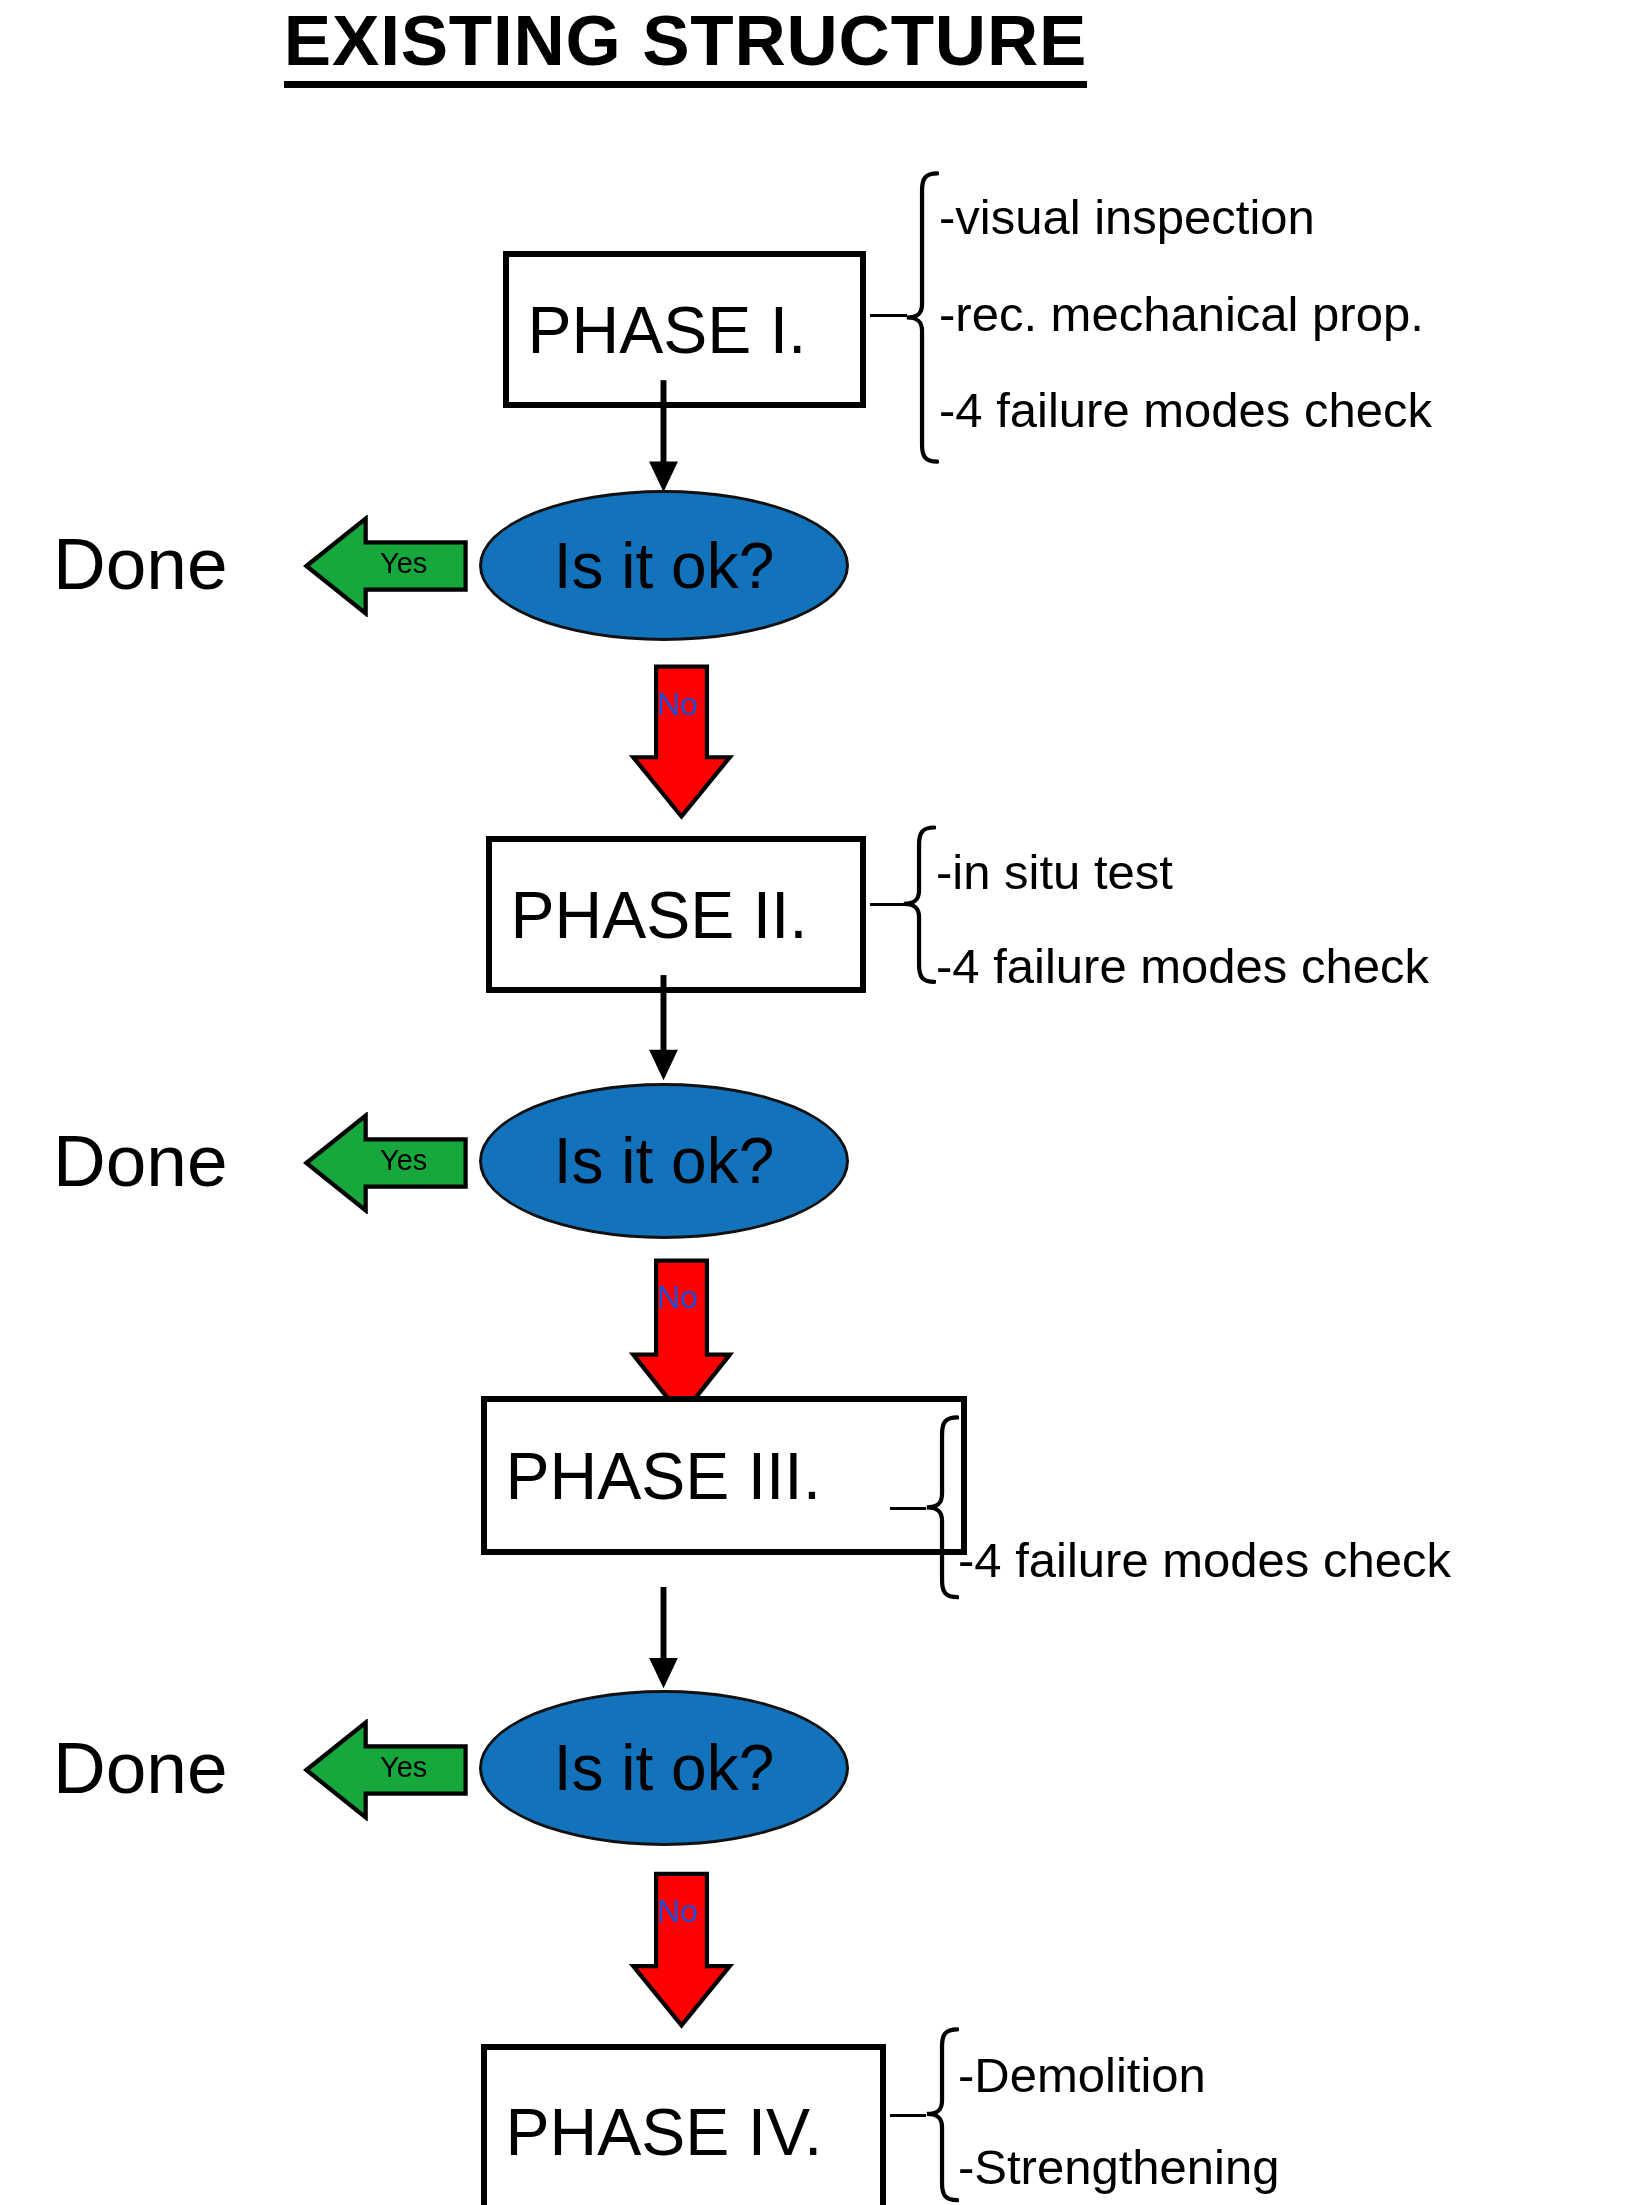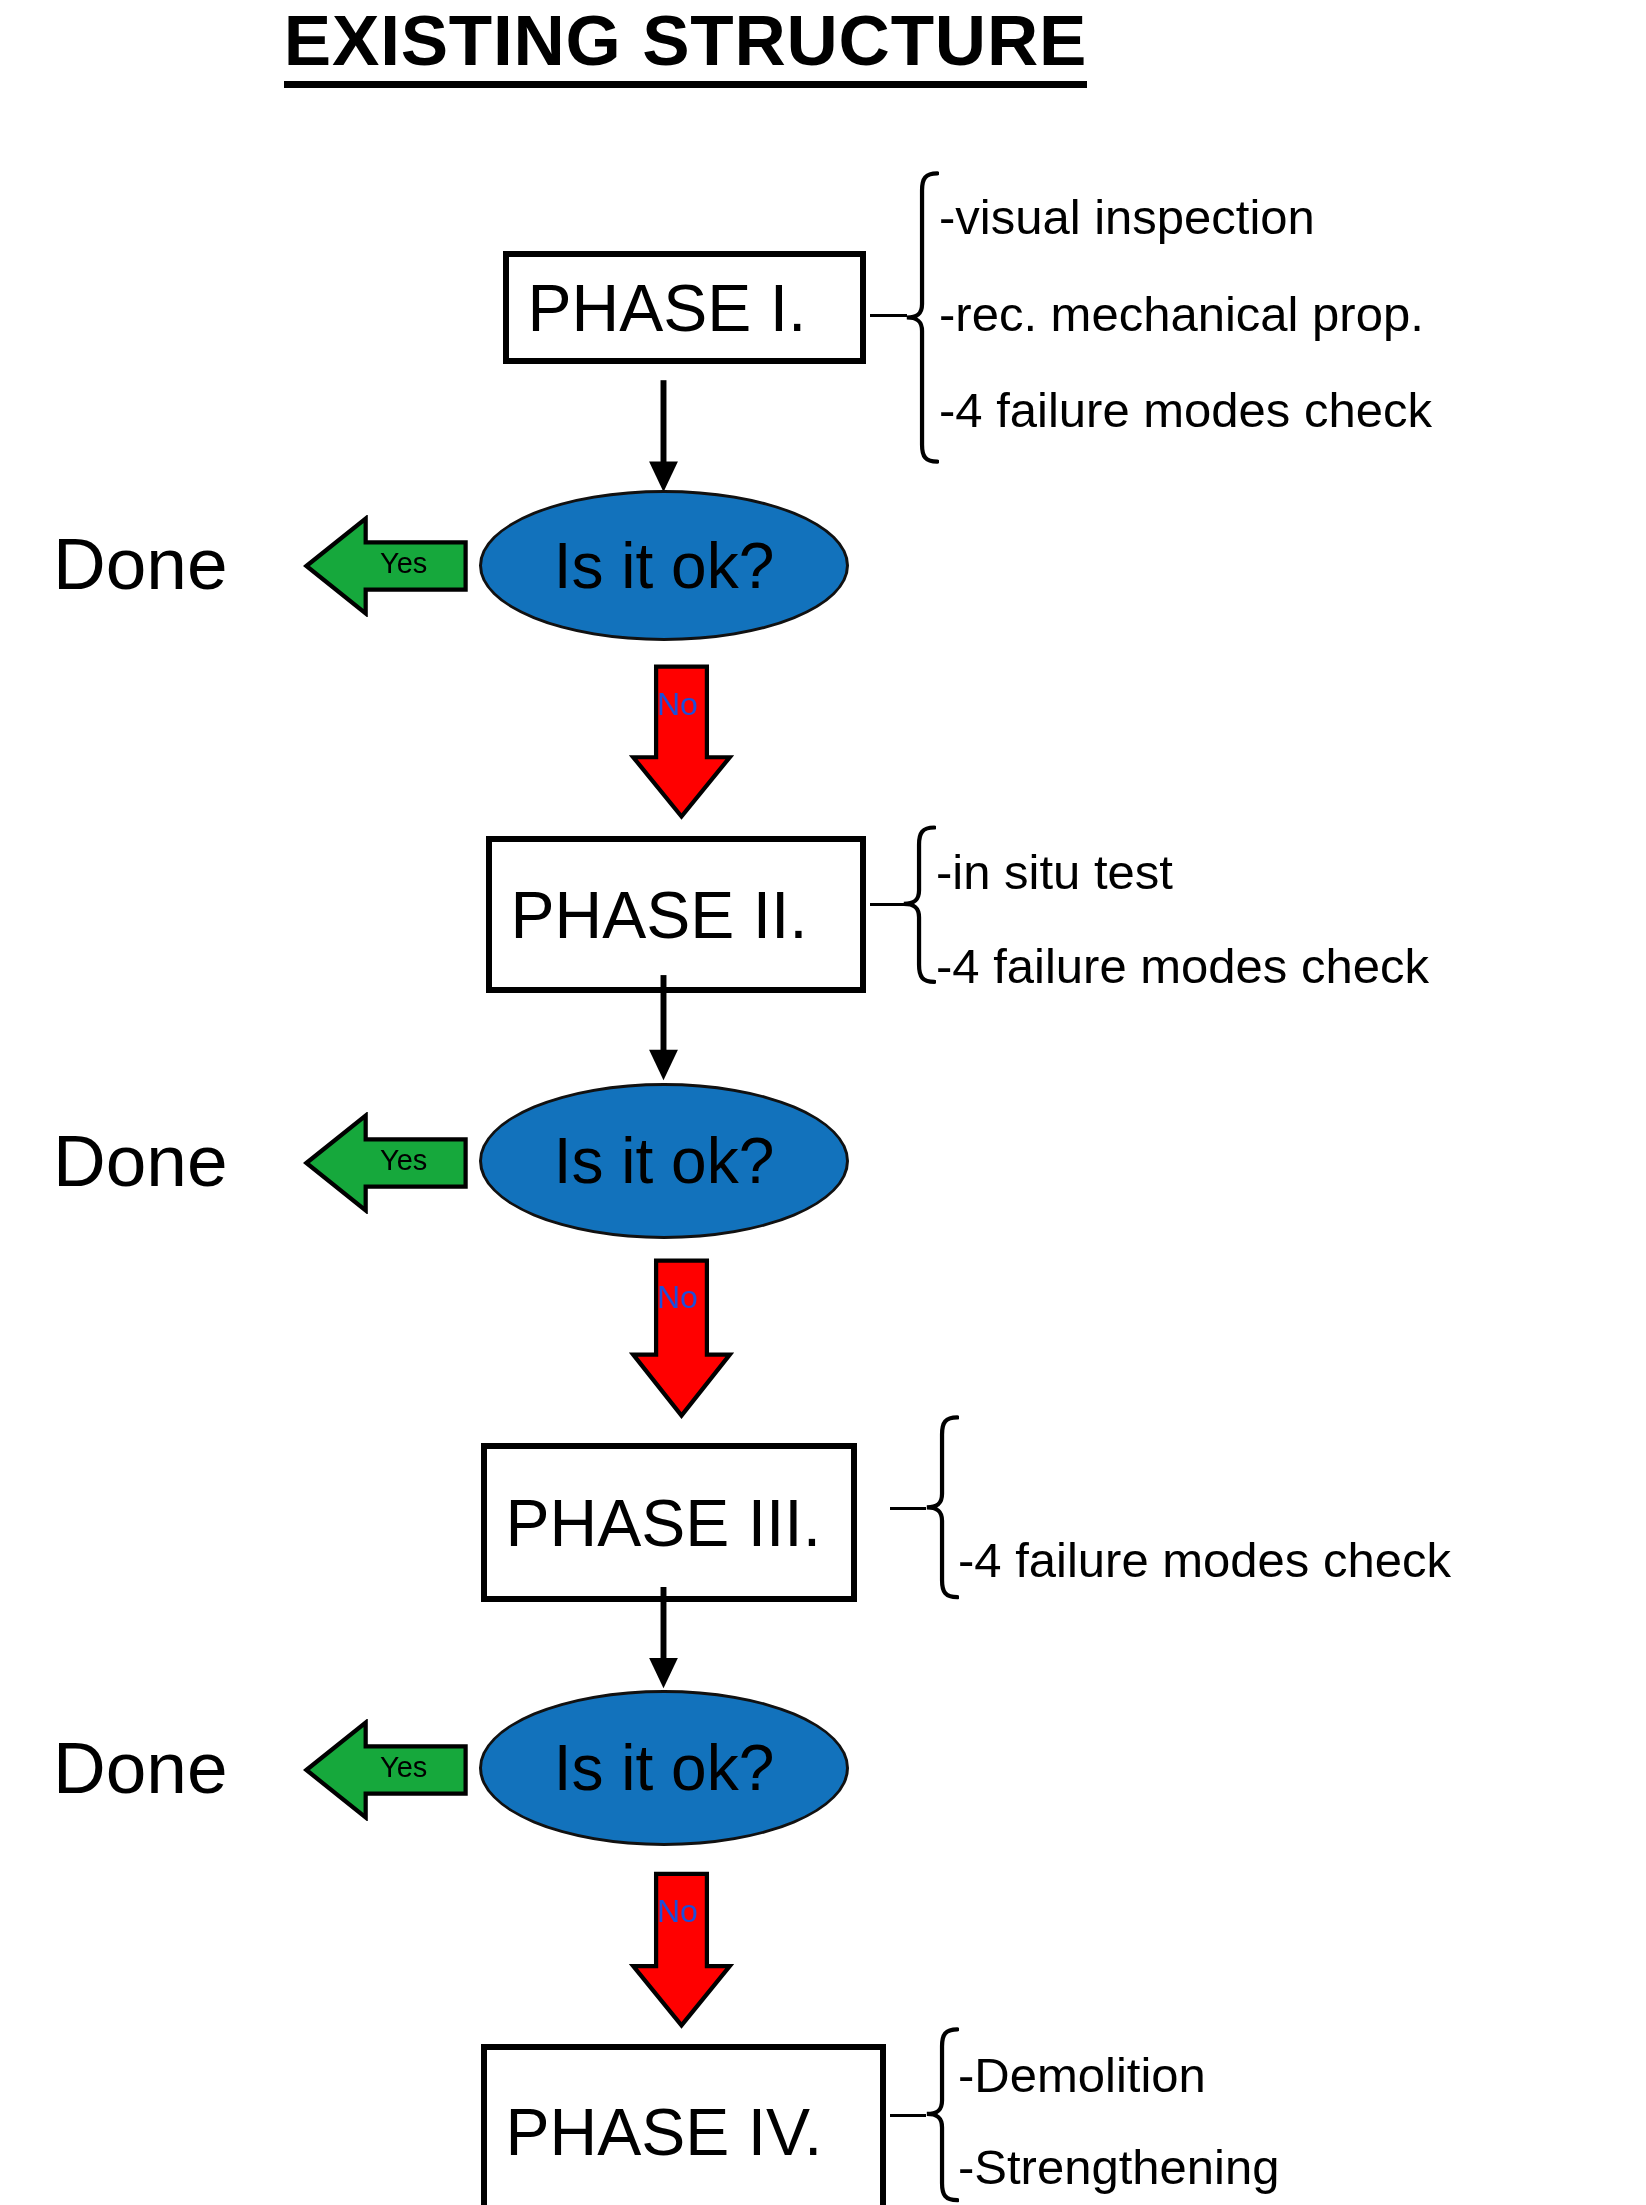--- a/index.html
+++ b/index.html
@@ -117,21 +117,21 @@
 </style>
 </head>
 <body>
 
 <div id="stage">
 
   <div class="title">
     <span class="title-text">EXISTING STRUCTURE</span>
   </div>
 
-  <div class="phase-box" style="left:503px; top:251px; width:363px; height:113px;">
+  <div class="phase-box" style="left:503px; top:251px; width:363px; height:157px;">
     <span class="phase-label">PHASE I.</span>
   </div>
 
   <div class="leader" style="left:870px; top:314px; width:37px;"></div>
 
   <div class="brace" style="left:900px; top:170px; width:39px; height:295px;">
     <svg width="39" height="295" viewBox="0 0 46 348">
       <path d="M44 4 C30 4 26 10 26 24 L26 158 C26 170 20 174 8 174 C20 174 26 178 26 190 L26 324 C26 338 30 344 44 344" fill="none" stroke="#000" stroke-width="5" stroke-linecap="round"></path>
     </svg>
   </div>
@@ -202,21 +202,21 @@
   </div>
   <div class="yes-label" style="left:380px; top:1146px;">Yes</div>
 
   <div class="no-arrow" style="left:629px; top:1258px; width:105px; height:161px;">
     <svg width="105" height="161" viewBox="0 0 124 190">
       <polygon points="32,3 92,3 92,114 119,114 62,186 5,114 32,114" fill="#FF0000" stroke="#000" stroke-width="5" stroke-linejoin="miter"></polygon>
     </svg>
   </div>
   <div class="no-label" style="left:657px; top:1281px;">No</div>
 
-  <div class="phase-box" style="left:481px; top:1443px; width:376px; height:159px;">
+  <div class="phase-box" style="left:481px; top:1396px; width:486px; height:159px;">
     <span class="phase-label">PHASE III.</span>
   </div>
 
   <div class="leader" style="left:890px; top:1507px; width:36px;"></div>
 
   <div class="brace" style="left:920px; top:1414px; width:39px; height:190px;">
     <svg width="39" height="190" viewBox="0 0 46 224">
       <path d="M44 4 C30 4 26 10 26 24 L26 94 C26 106 20 110 8 110 C20 110 26 114 26 126 L26 196 C26 210 30 216 44 216" fill="none" stroke="#000" stroke-width="5" stroke-linecap="round"></path>
     </svg>
   </div>

